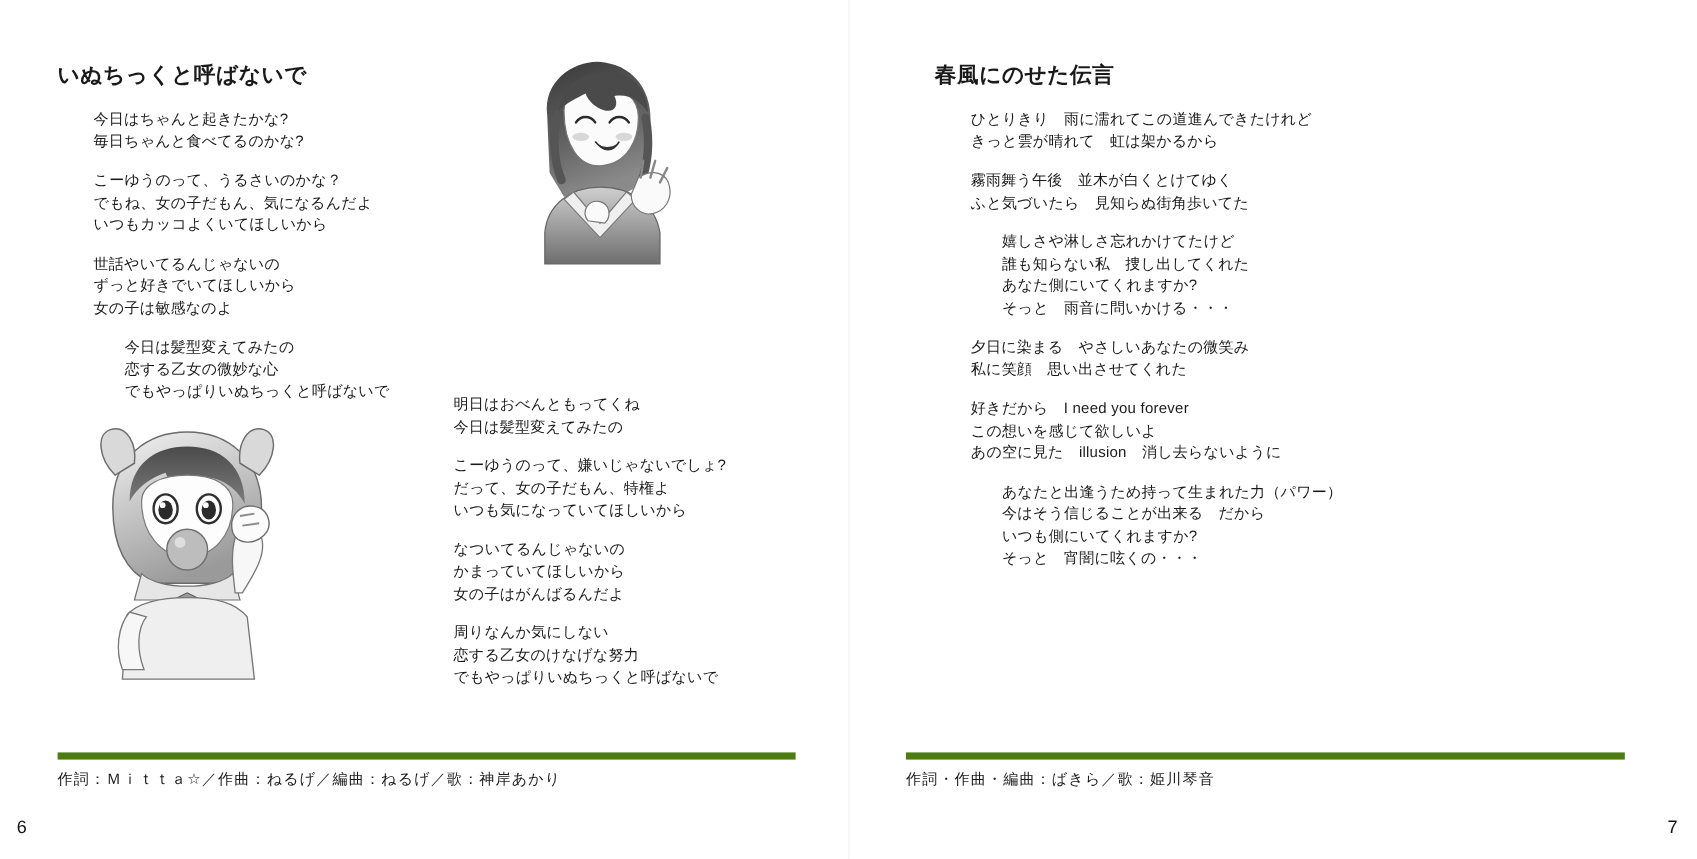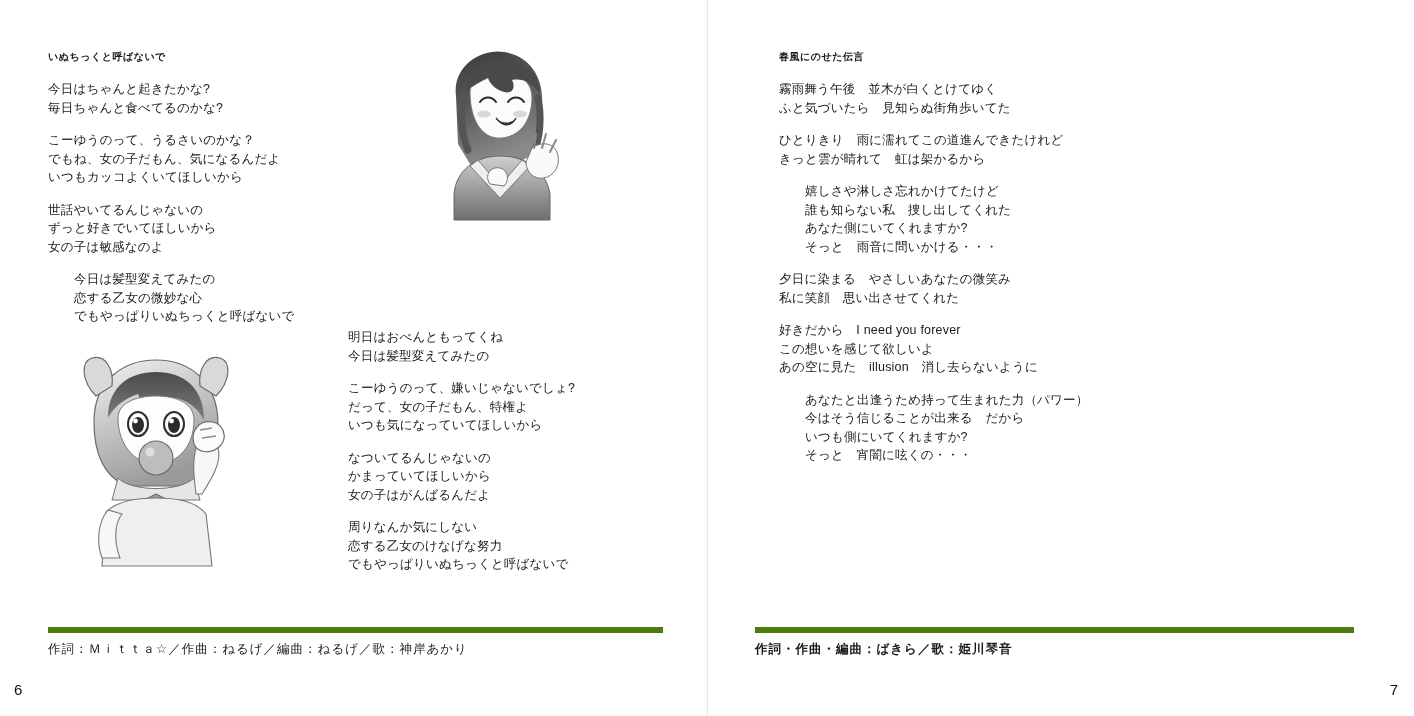--- a/index.html
+++ b/index.html
@@ -33,29 +33,30 @@
     position: absolute;
     left: 707px;
     top: 0;
     width: 1px;
     height: 716px;
     background: linear-gradient(to right, rgba(0,0,0,0.04), rgba(0,0,0,0.10), rgba(0,0,0,0.04));
   }
 
   .song-title {
     font-weight: bold;
-    font-size: 10px;
+    font-size: 18px;
     letter-spacing: 0.5px;
     margin: 10px 0 16px 0;
   }
   .lyrics {
     font-size: 12.5px;
     line-height: 18.5px;
     letter-spacing: 0.2px;
     white-space: pre-wrap;
+    margin-left: 30px;
   }
   .block { margin-bottom: 14px; }
   .indent { padding-left: 26px; }
 
   .col-a {
     width: 300px;
   }
   .col-b {
     position: absolute;
     left: 348px;
@@ -66,21 +67,21 @@
   .credits {
     position: absolute;
     left: 48px;
     right: 44px;
     bottom: 58px;
     font-size: 12.5px;
     letter-spacing: 1px;
     padding-top: 8px;
     border-top: 6px solid #4d7c0f;
   }
-  .page.right .credits { left: 48px; right: 60px; font-weight: bold; }
+  .page.right .credits { left: 48px; right: 60px; }
 
   .folio {
     position: absolute;
     bottom: 18px;
     font-size: 15px;
     color: #111;
   }
   .folio.l { left: 14px; }
   .folio.r { right: 16px; }
 
@@ -219,24 +220,24 @@
     </div>
 
     <div class="credits">作詞：Ｍｉｔｔａ☆／作曲：ねるげ／編曲：ねるげ／歌：神岸あかり</div>
     <div class="folio l">6</div>
   </div>
 
   <div class="page right">
 
     <div class="song-title">春風にのせた伝言</div>
 
+    <div class="lyrics block">ひとりきり　雨に濡れてこの道進んできたけれど
+きっと雲が晴れて　虹は架かるから</div>
     <div class="lyrics block">霧雨舞う午後　並木が白くとけてゆく
 ふと気づいたら　見知らぬ街角歩いてた</div>
-    <div class="lyrics block">ひとりきり　雨に濡れてこの道進んできたけれど
-きっと雲が晴れて　虹は架かるから</div>
     <div class="lyrics block indent">嬉しさや淋しさ忘れかけてたけど
 誰も知らない私　捜し出してくれた
 あなた側にいてくれますか?
 そっと　雨音に問いかける・・・</div>
     <div class="lyrics block">夕日に染まる　やさしいあなたの微笑み
 私に笑顔　思い出させてくれた</div>
     <div class="lyrics block">好きだから　I need you forever
 この想いを感じて欲しいよ
 あの空に見た　illusion　消し去らないように</div>
     <div class="lyrics block indent">あなたと出逢うため持って生まれた力（パワー）

